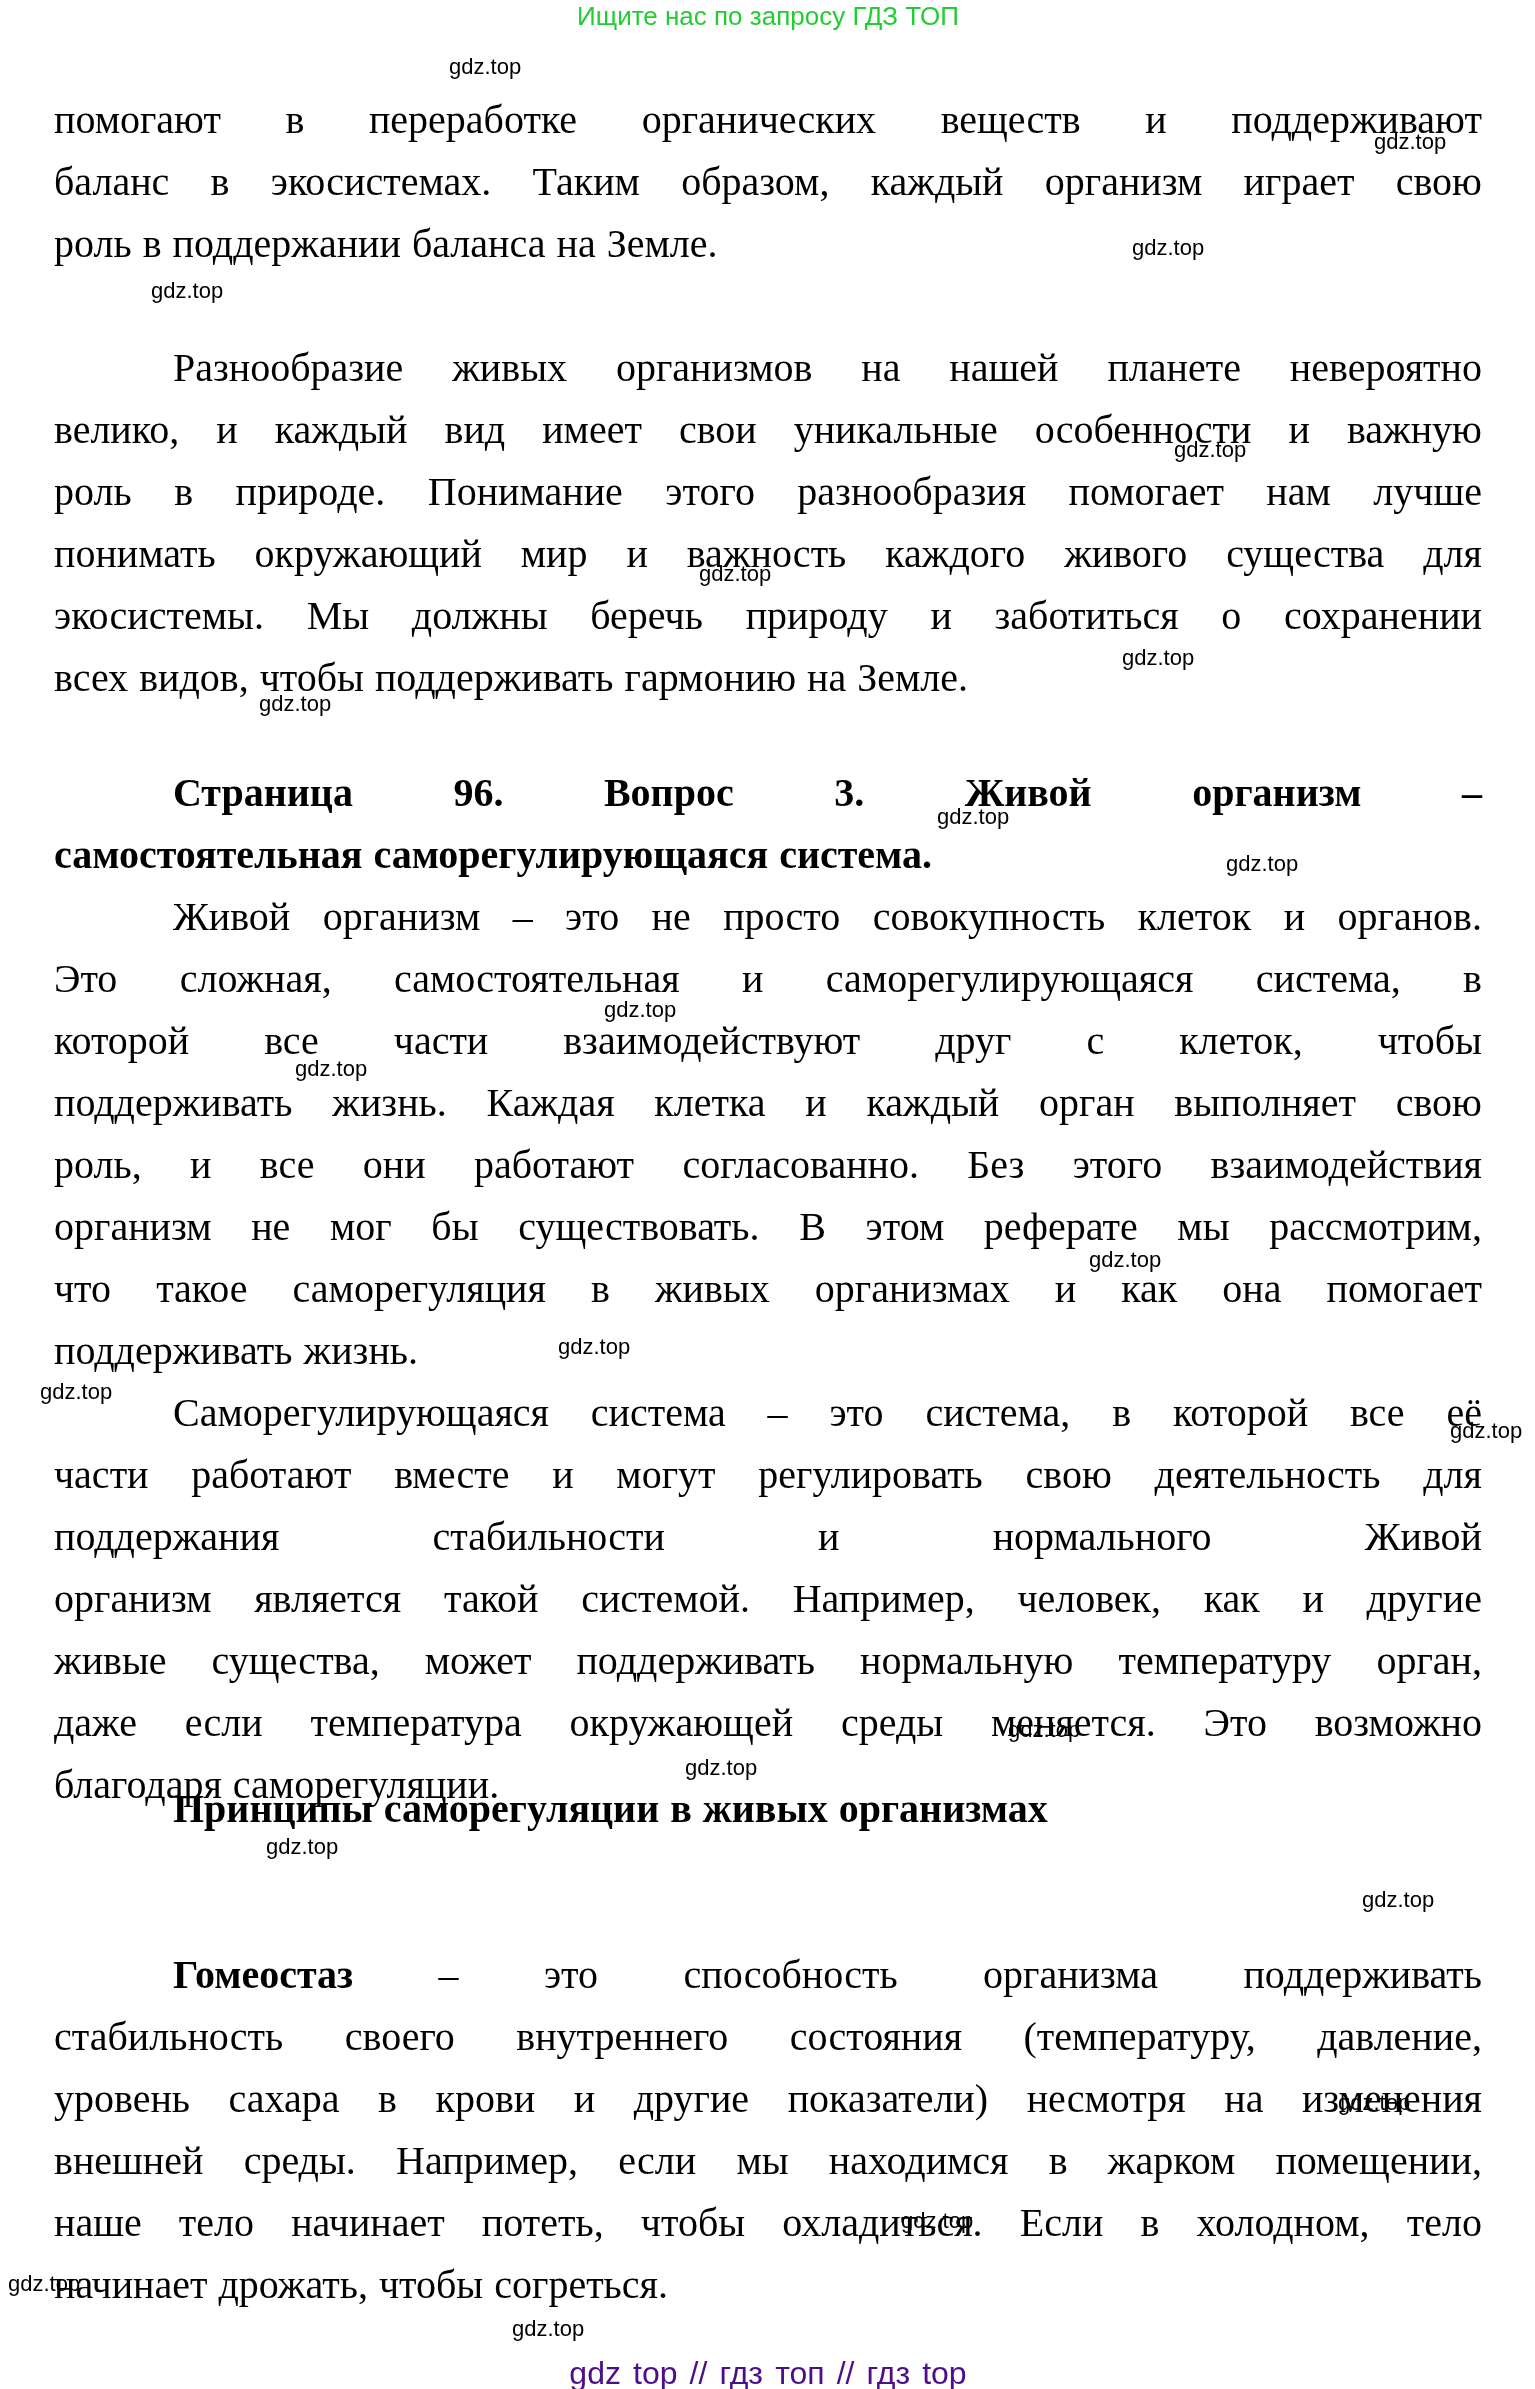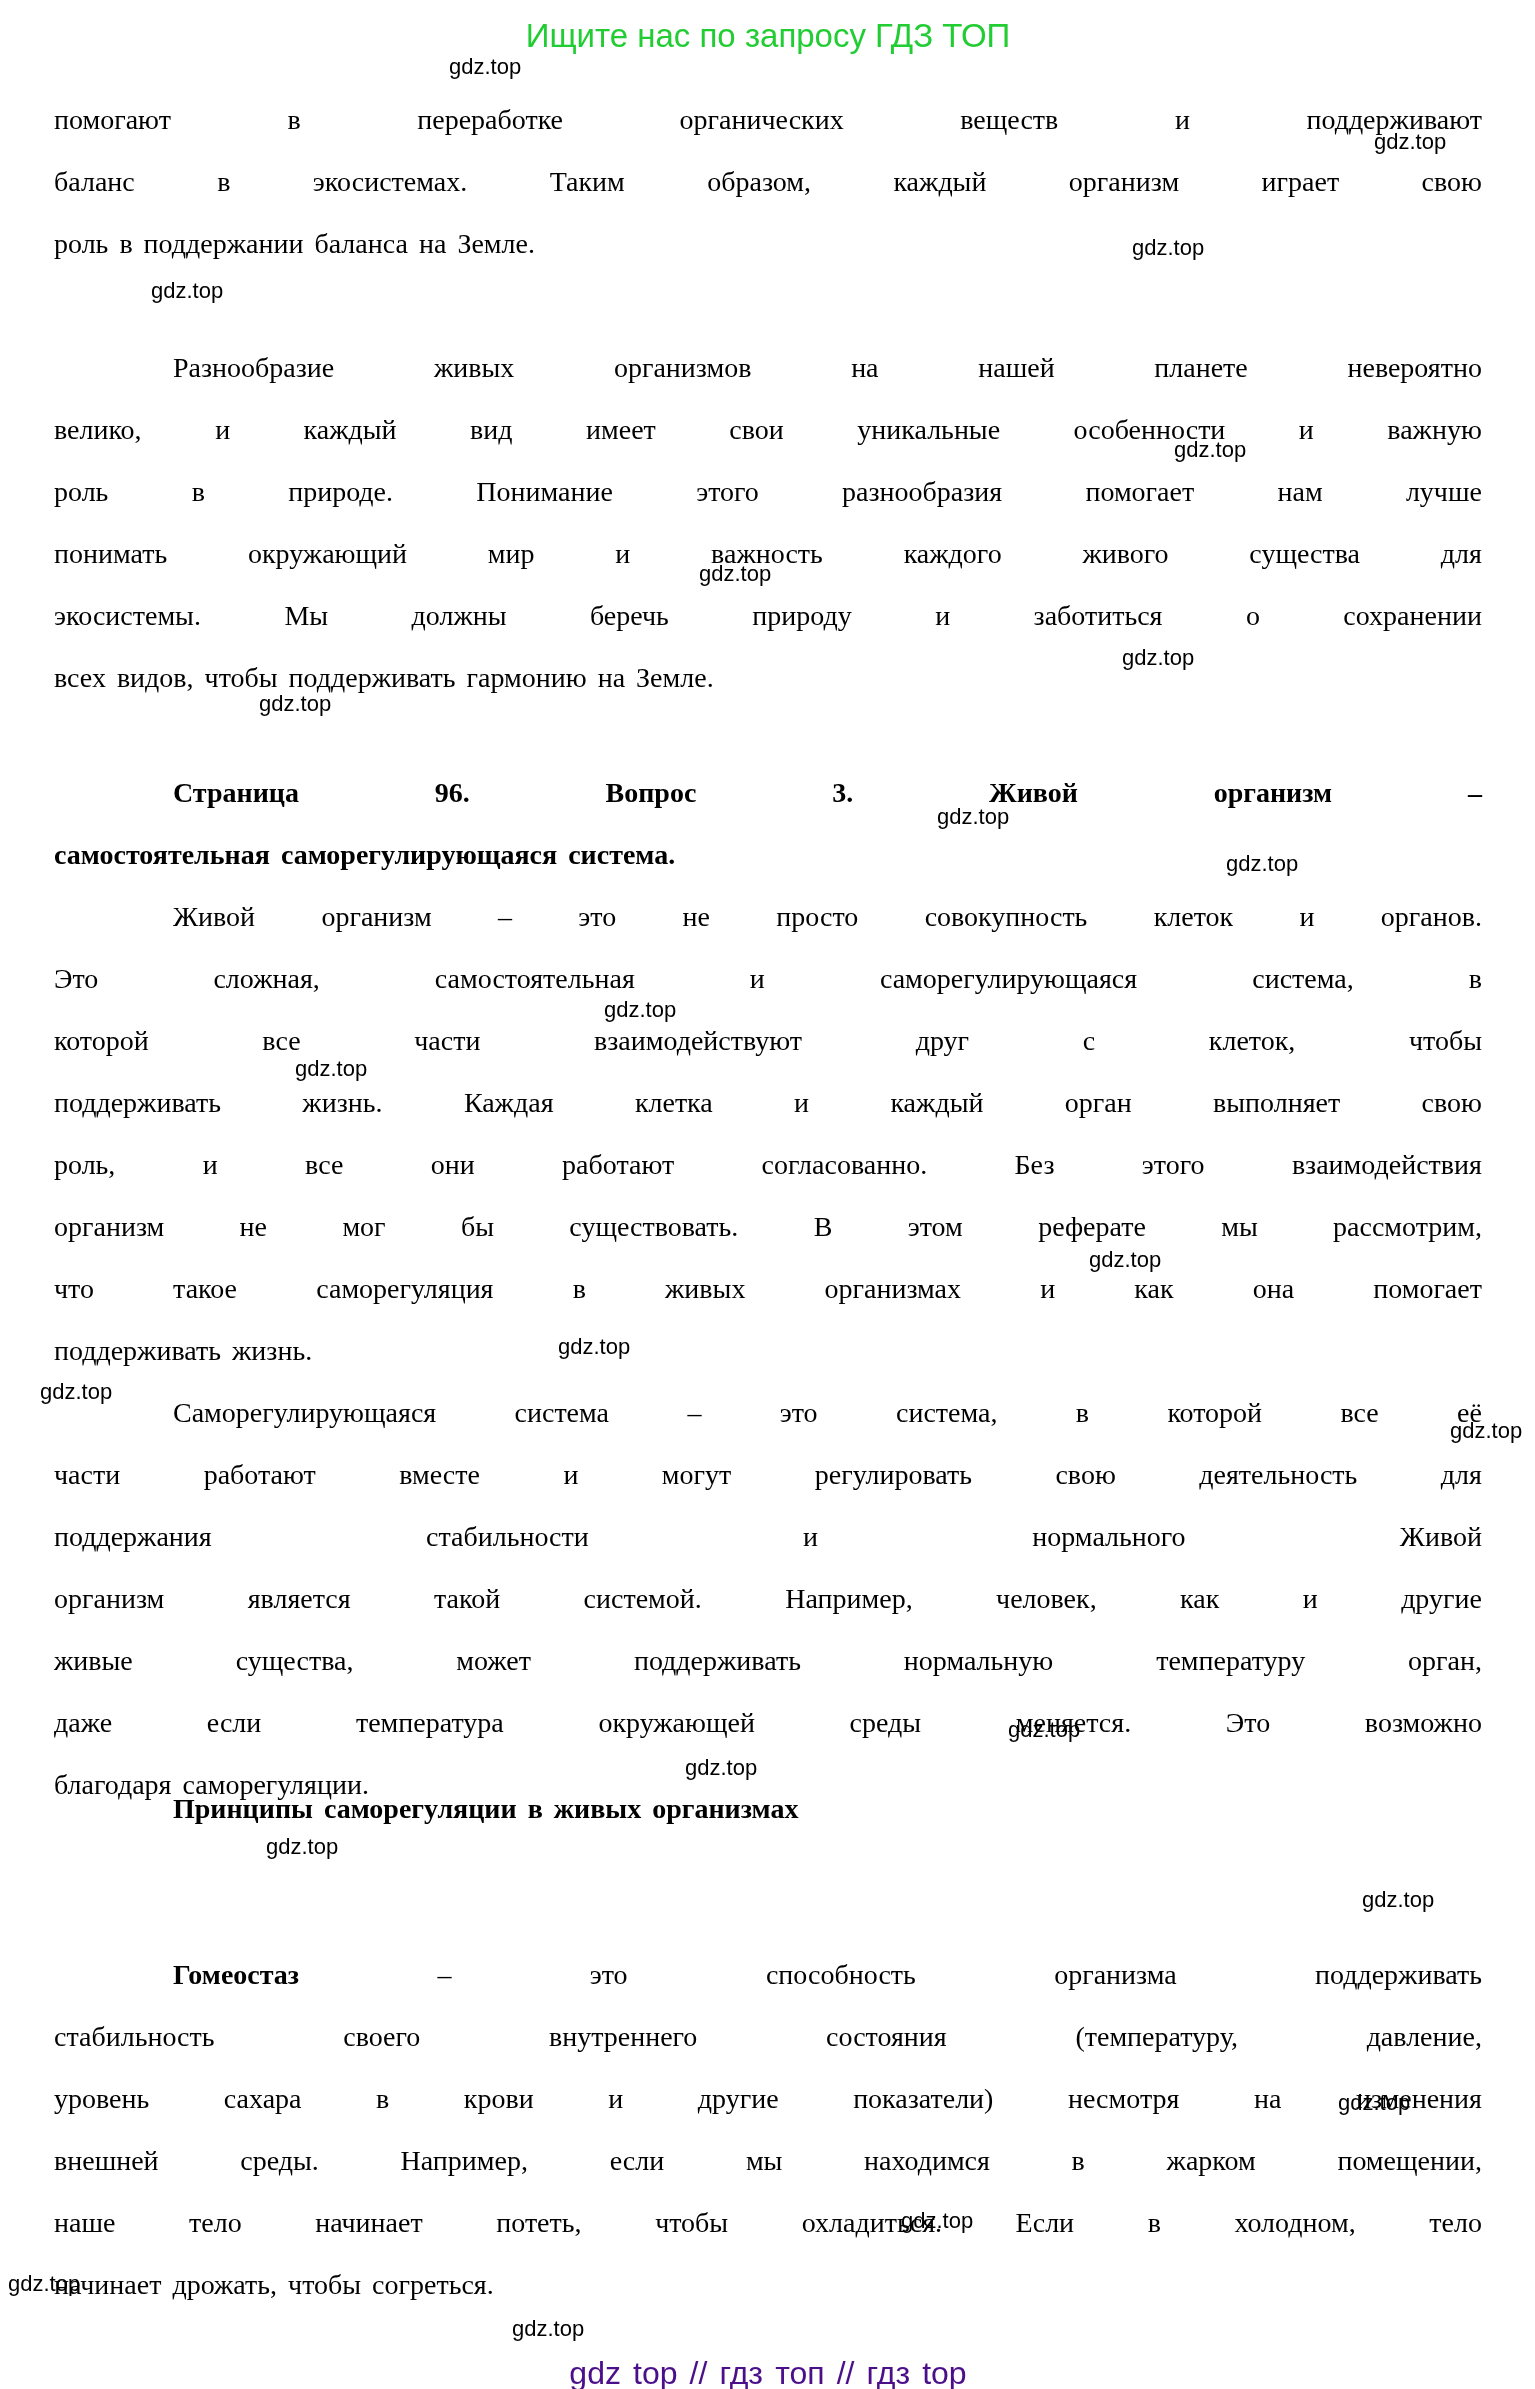--- a/index.html
+++ b/index.html
@@ -1,22 +1,22 @@
 <!DOCTYPE html>
 <html style="font-size:12.7px"><head>
 <meta charset="utf-8">
 <style>
   html, body { margin:0; padding:0; background:#ffffff; }
   body { width:1536px; height:2389px; position:relative; overflow:hidden; }
   .top-banner { position:absolute; top:0; left:0; width:1536px; text-align:center;
-    font-family:"Liberation Sans", sans-serif; font-size:33px; line-height:32px; color:#22cc33;margin-top:20px; }
+    font-family:"Liberation Sans", sans-serif; font-size:26px; line-height:32px; color:#22cc33; }
   .footer { position:absolute; top:2357px; left:0; width:1536px; text-align:center;
     font-family:"Liberation Sans", sans-serif; font-size:32px; line-height:32px; color:#4b0f8a; word-spacing:3.2px; }
   .page { position:absolute; left:54px; width:1428px; font-family:"Liberation Serif", serif;
-    font-size:28px; color:#000; }
+    font-size:40px; color:#000; }
   .line { height:62px; line-height:62px; white-space:nowrap; display:flex; justify-content:space-between; }
   .line.last { justify-content:flex-start; gap:11px; }
   .line.indent { padding-left:119px; }
   .bold { font-weight:bold; }
   .wm { position:absolute; font-family:"Liberation Sans", sans-serif; font-size:22px; color:#000; line-height:25.4px; }
 </style>
 </head>
 <body>
 
 <div class="top-banner">Ищите нас по запросу ГДЗ ТОП</div>

